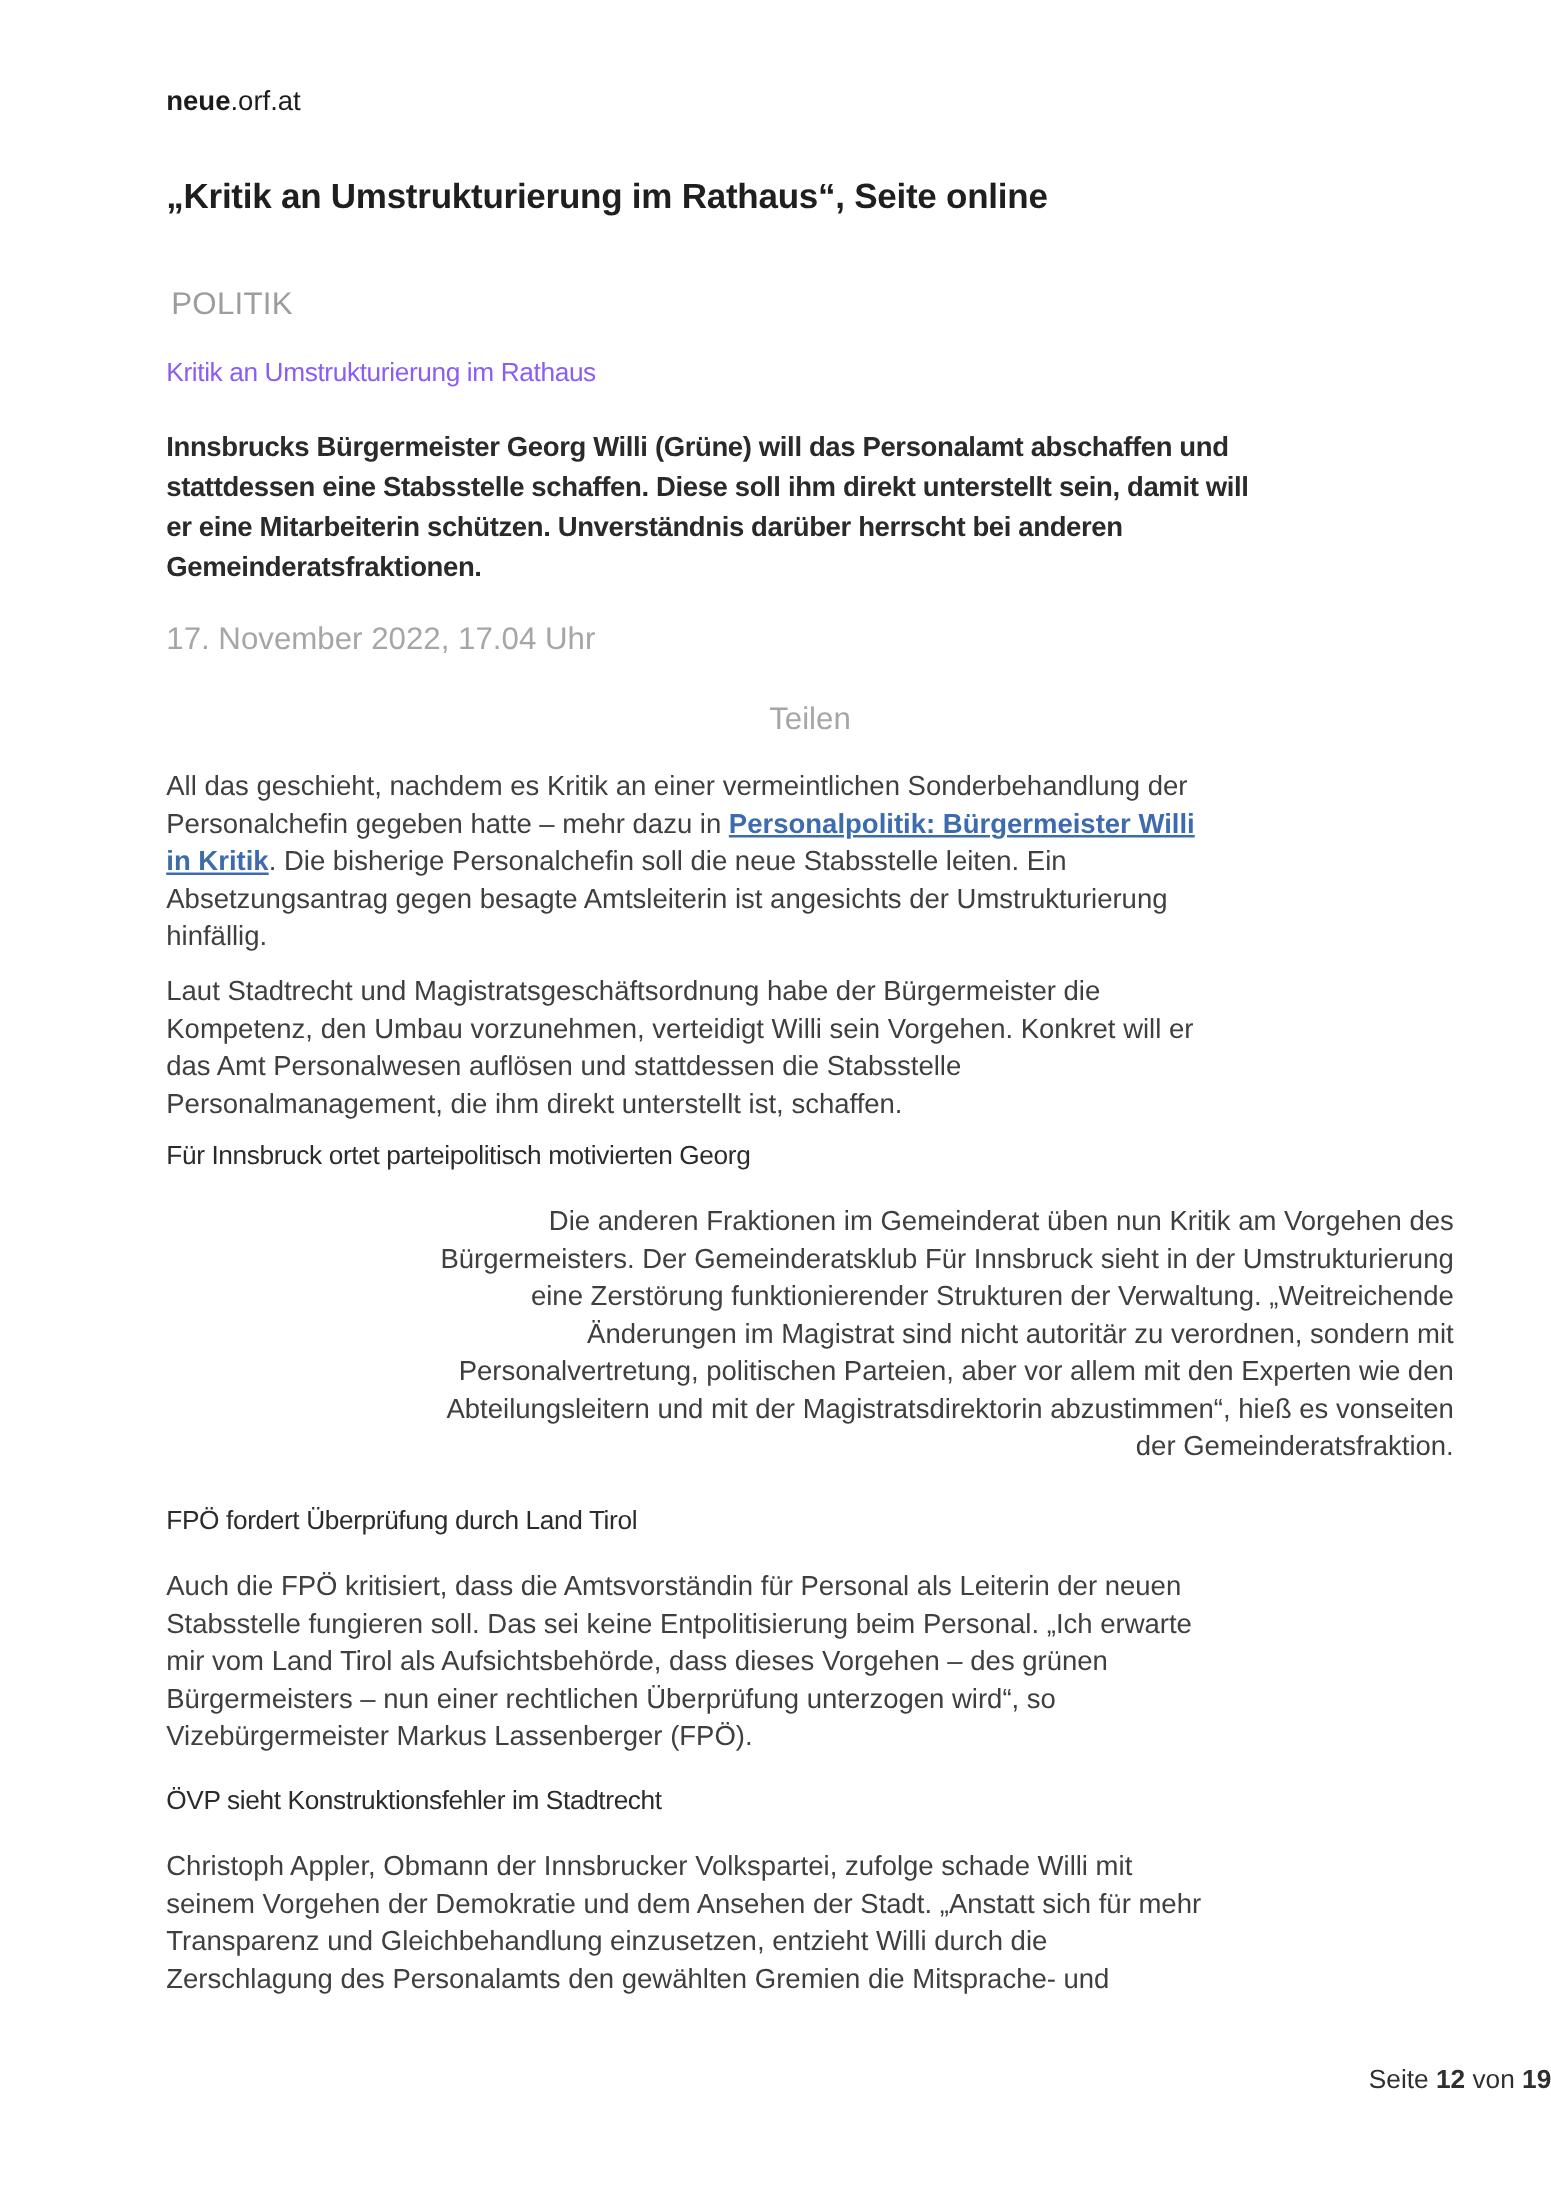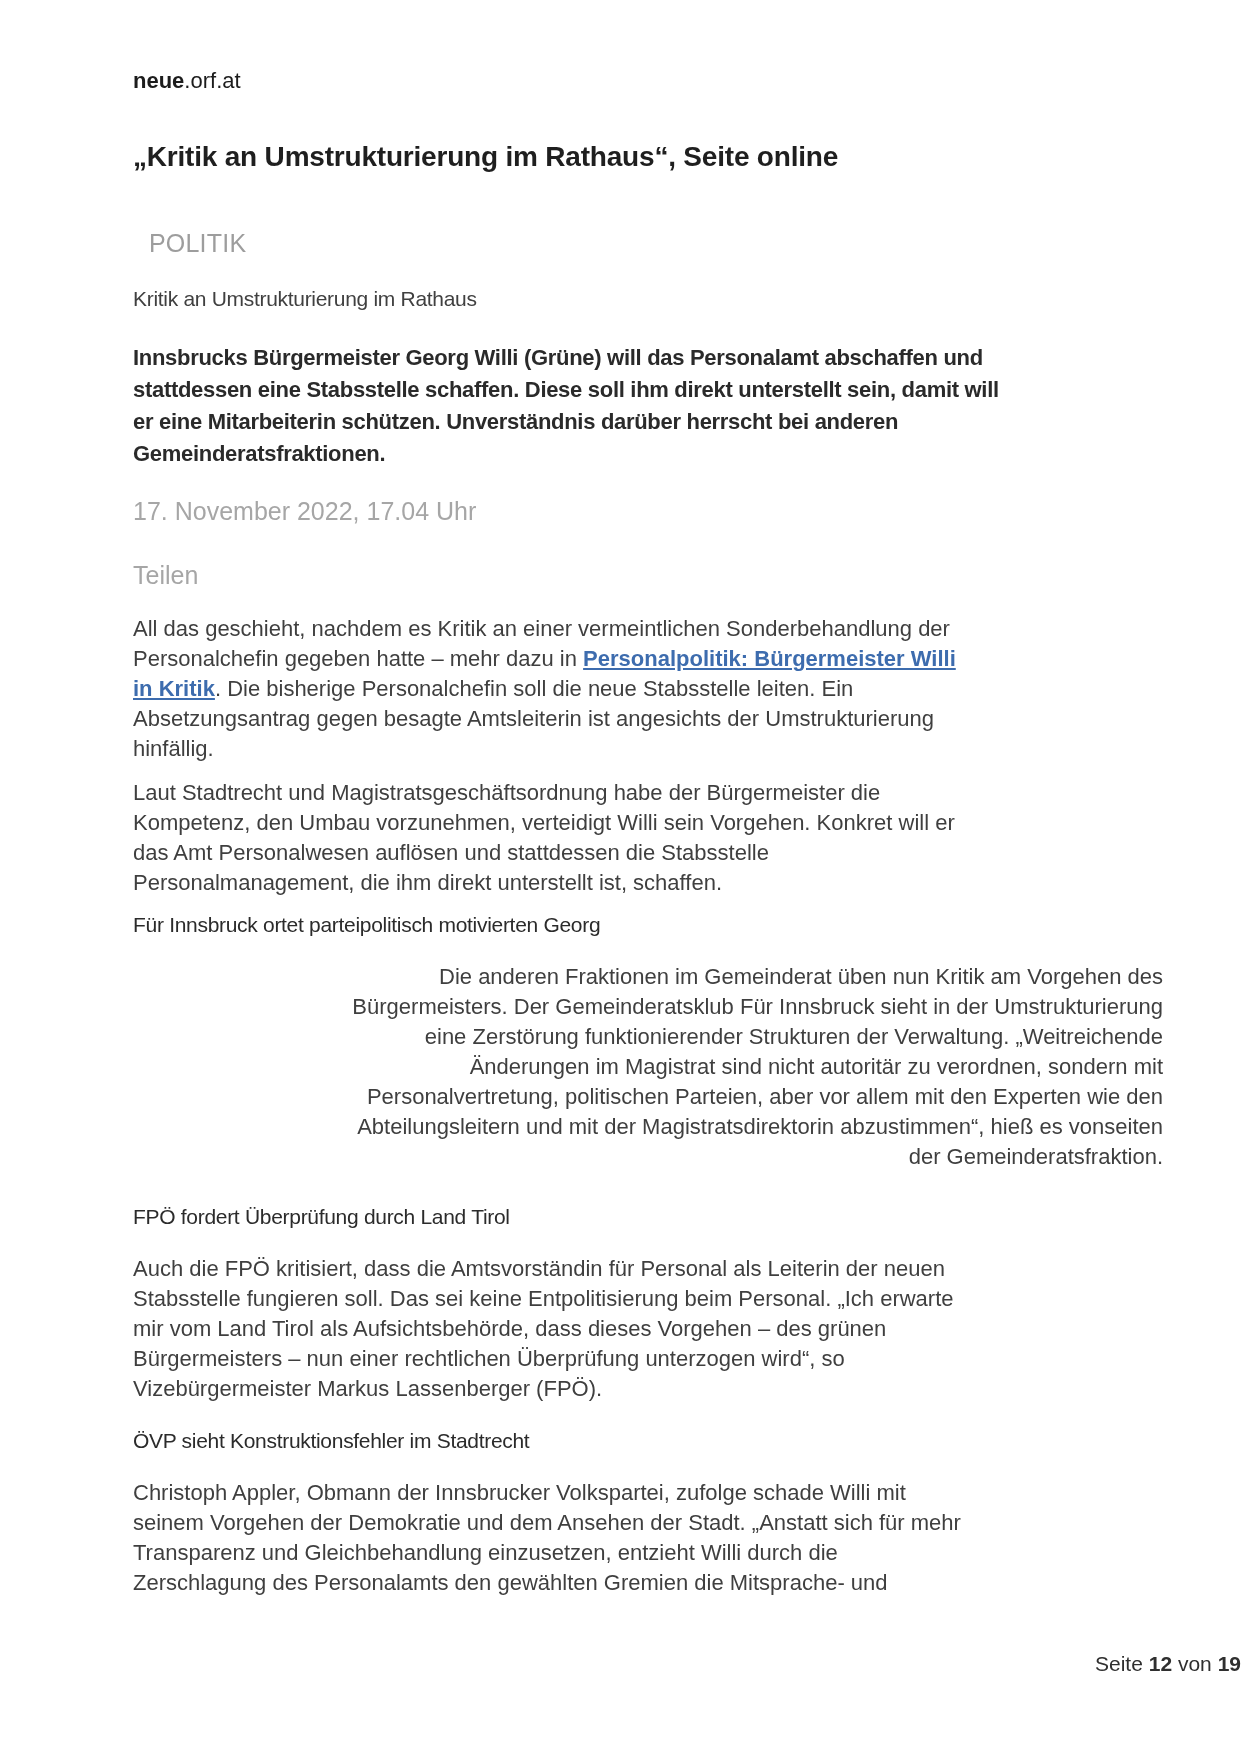--- a/index.html
+++ b/index.html
@@ -33,27 +33,27 @@
     line-height: 34px;
     font-weight: bold;
     color: #1f1f1f;
     margin: 0 0 54px 0;
     letter-spacing: -0.2px;
   }
   .label {
     font-size: 25px;
     line-height: 30px;
     color: #9d9d9d;
-    margin: 0 0 28px 16px;
+    margin: 0 0 28px 4px;
     letter-spacing: 0.2px;
   }
   .kicker {
     font-size: 21px;
     line-height: 26px;
-    color: #404040;
+    color: #8b5cf6;
     margin: 0 0 30px 0;
     letter-spacing: -0.3px;
   }
   .lead {
     font-size: 22px;
     line-height: 32px;
     font-weight: bold;
     color: #2a2a2a;
     margin: 0 0 26px 0;
     white-space: pre-line;
@@ -63,20 +63,21 @@
     font-size: 25px;
     line-height: 30px;
     color: #a6a6a6;
     margin: 0 0 34px 0;
   }
   .share {
     font-size: 25px;
     line-height: 30px;
     color: #a6a6a6;
     margin: 0 0 24px 0;
+    text-align: center;
   }
   .para {
     font-size: 22px;
     line-height: 30px;
     color: #3f3f3f;
     margin: 0 0 14px 0;
     white-space: pre-line;
   }
   .para.mb32 { margin-bottom: 32px; text-align: right; }
   .para.mb24 { margin-bottom: 24px; }

